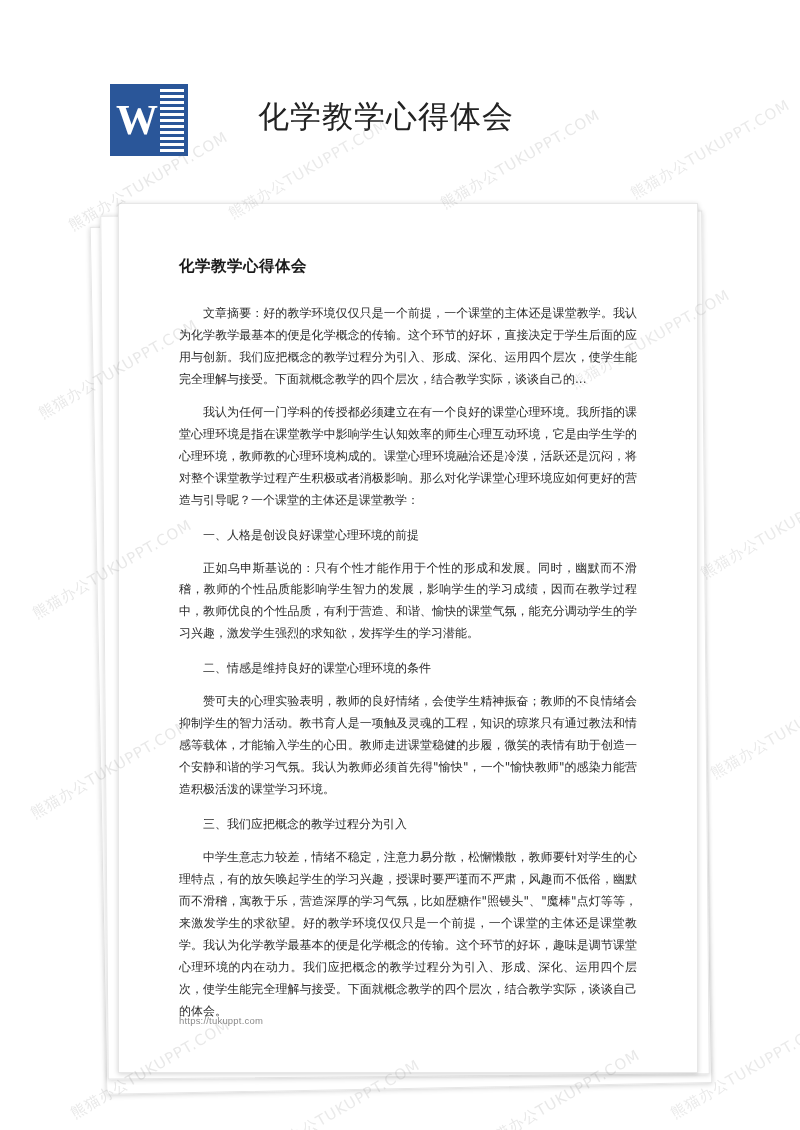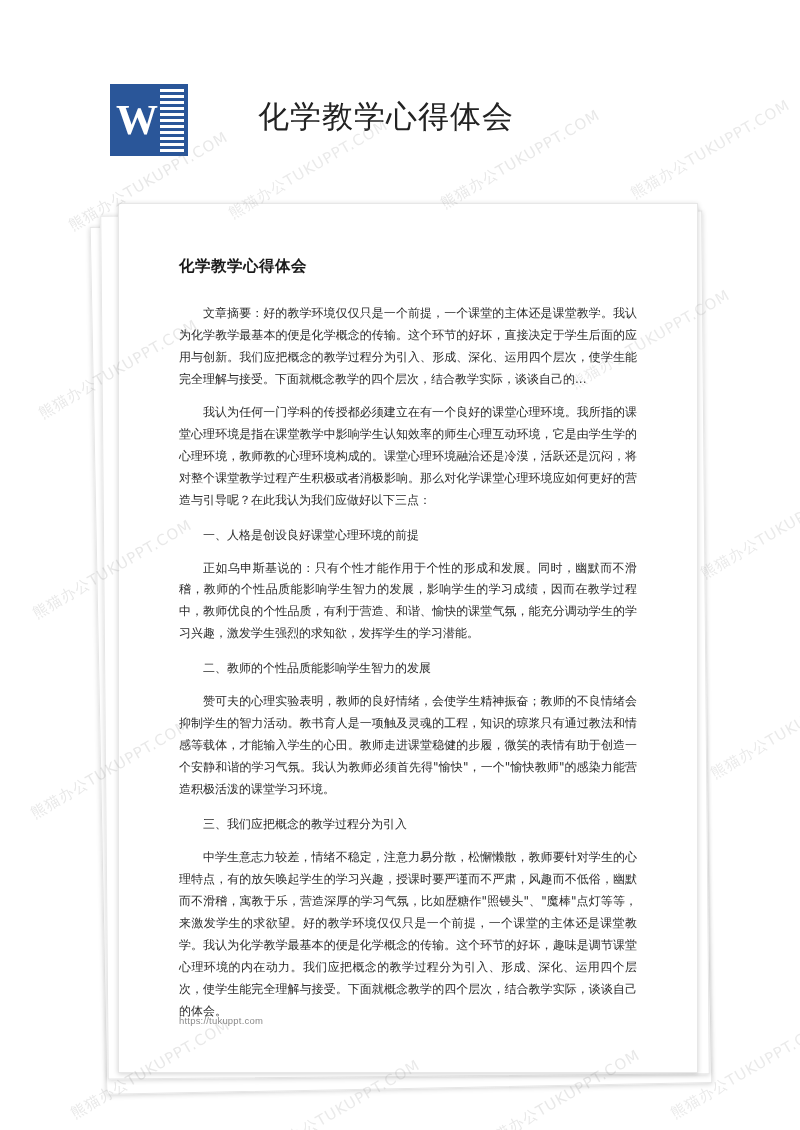--- a/index.html
+++ b/index.html
@@ -173,24 +173,24 @@
   <div id="doc-title">化学教学心得体会</div>
 </div>
 
 <div id="paper-stack">
   <div class="sheet" id="sheet-back-2"></div>
   <div class="sheet" id="sheet-back-1"></div>
   <div class="sheet" id="sheet-front">
     <div id="page-content">
       <div id="page-heading">化学教学心得体会</div>
       <p class="para">文章摘要：好的教学环境仅仅只是一个前提，一个课堂的主体还是课堂教学。我认为化学教学最基本的便是化学概念的传输。这个环节的好坏，直接决定于学生后面的应用与创新。我们应把概念的教学过程分为引入、形成、深化、运用四个层次，使学生能完全理解与接受。下面就概念教学的四个层次，结合教学实际，谈谈自己的...</p>
-      <p class="para">我认为任何一门学科的传授都必须建立在有一个良好的课堂心理环境。我所指的课堂心理环境是指在课堂教学中影响学生认知效率的师生心理互动环境，它是由学生学的心理环境，教师教的心理环境构成的。课堂心理环境融洽还是冷漠，活跃还是沉闷，将对整个课堂教学过程产生积极或者消极影响。那么对化学课堂心理环境应如何更好的营造与引导呢？在此我认为我们应做好以下三点：</p>
+      <p class="para">我认为任何一门学科的传授都必须建立在有一个良好的课堂心理环境。我所指的课堂心理环境是指在课堂教学中影响学生认知效率的师生心理互动环境，它是由学生学的心理环境，教师教的心理环境构成的。课堂心理环境融洽还是冷漠，活跃还是沉闷，将对整个课堂教学过程产生积极或者消极影响。那么对化学课堂心理环境应如何更好的营造与引导呢？一个课堂的主体还是课堂教学：</p>
       <p class="para sub">一、人格是创设良好课堂心理环境的前提</p>
       <p class="para">正如乌申斯基说的：只有个性才能作用于个性的形成和发展。同时，幽默而不滑稽，教师的个性品质能影响学生智力的发展，影响学生的学习成绩，因而在教学过程中，教师优良的个性品质，有利于营造、和谐、愉快的课堂气氛，能充分调动学生的学习兴趣，激发学生强烈的求知欲，发挥学生的学习潜能。</p>
-      <p class="para sub">二、教师的个性品质能影响学生智力的发展</p>
+      <p class="para sub">二、情感是维持良好的课堂心理环境的条件</p>
       <p class="para">赞可夫的心理实验表明，教师的良好情绪，会使学生精神振奋；教师的不良情绪会抑制学生的智力活动。教书育人是一项触及灵魂的工程，知识的琼浆只有通过教法和情感等载体，才能输入学生的心田。教师走进课堂稳健的步履，微笑的表情有助于创造一个安静和谐的学习气氛。我认为教师必须首先得"愉快"，一个"愉快教师"的感染力能营造积极活泼的课堂学习环境。</p>
       <p class="para sub">三、我们应把概念的教学过程分为引入</p>
       <p class="para">中学生意志力较差，情绪不稳定，注意力易分散，松懈懒散，教师要针对学生的心理特点，有的放矢唤起学生的学习兴趣，授课时要严谨而不严肃，风趣而不低俗，幽默而不滑稽，寓教于乐，营造深厚的学习气氛，比如歴糖作"照镘头"、"魔棒"点灯等等，来激发学生的求欲望。好的教学环境仅仅只是一个前提，一个课堂的主体还是课堂教学。我认为化学教学最基本的便是化学概念的传输。这个环节的好坏，趣味是调节课堂心理环境的内在动力。我们应把概念的教学过程分为引入、形成、深化、运用四个层次，使学生能完全理解与接受。下面就概念教学的四个层次，结合教学实际，谈谈自己的体会。</p>
     </div>
     <div id="page-url">https://tukuppt.com</div>
   </div>
 </div>
 
 <div id="watermark-layer">
     <div class="wm" style="left: 58px; top: 172px;">熊猫办公TUKUPPT.COM</div>

